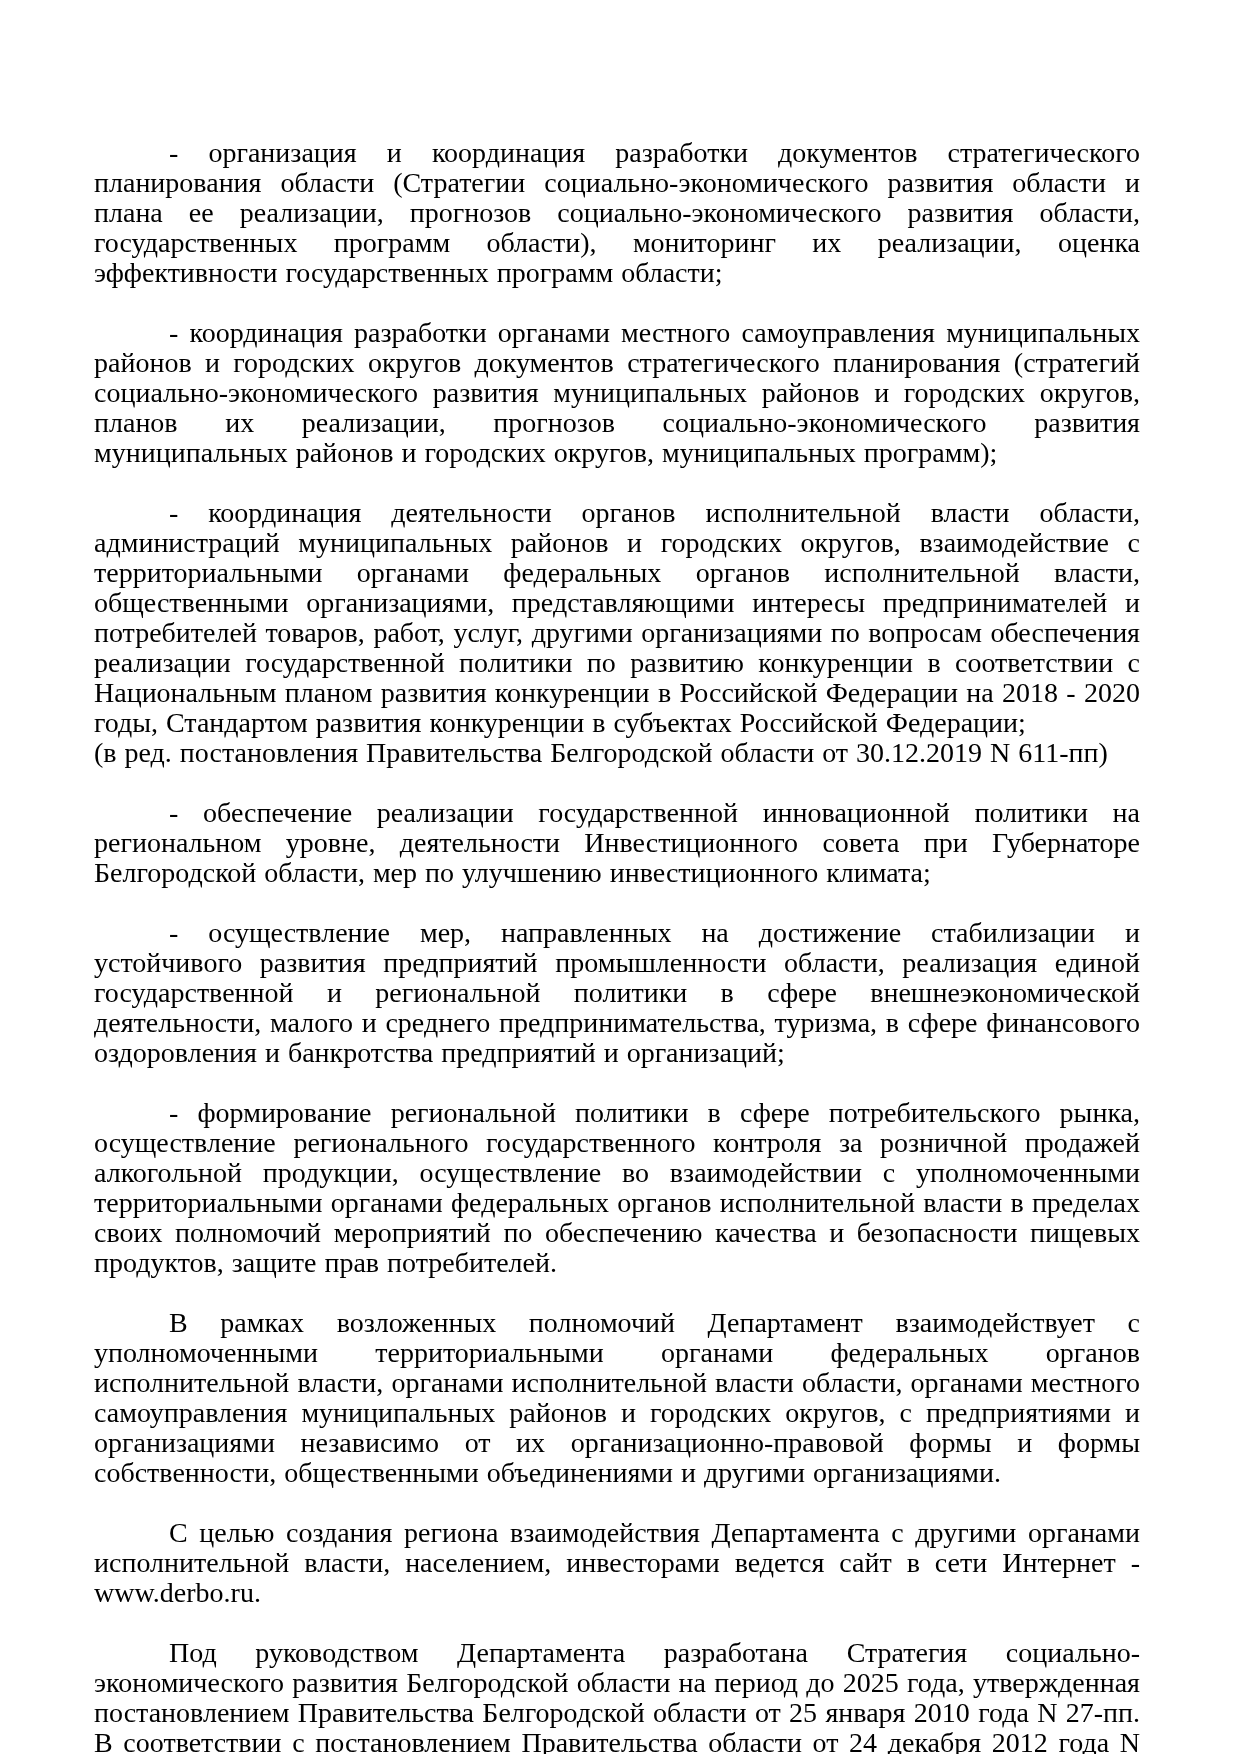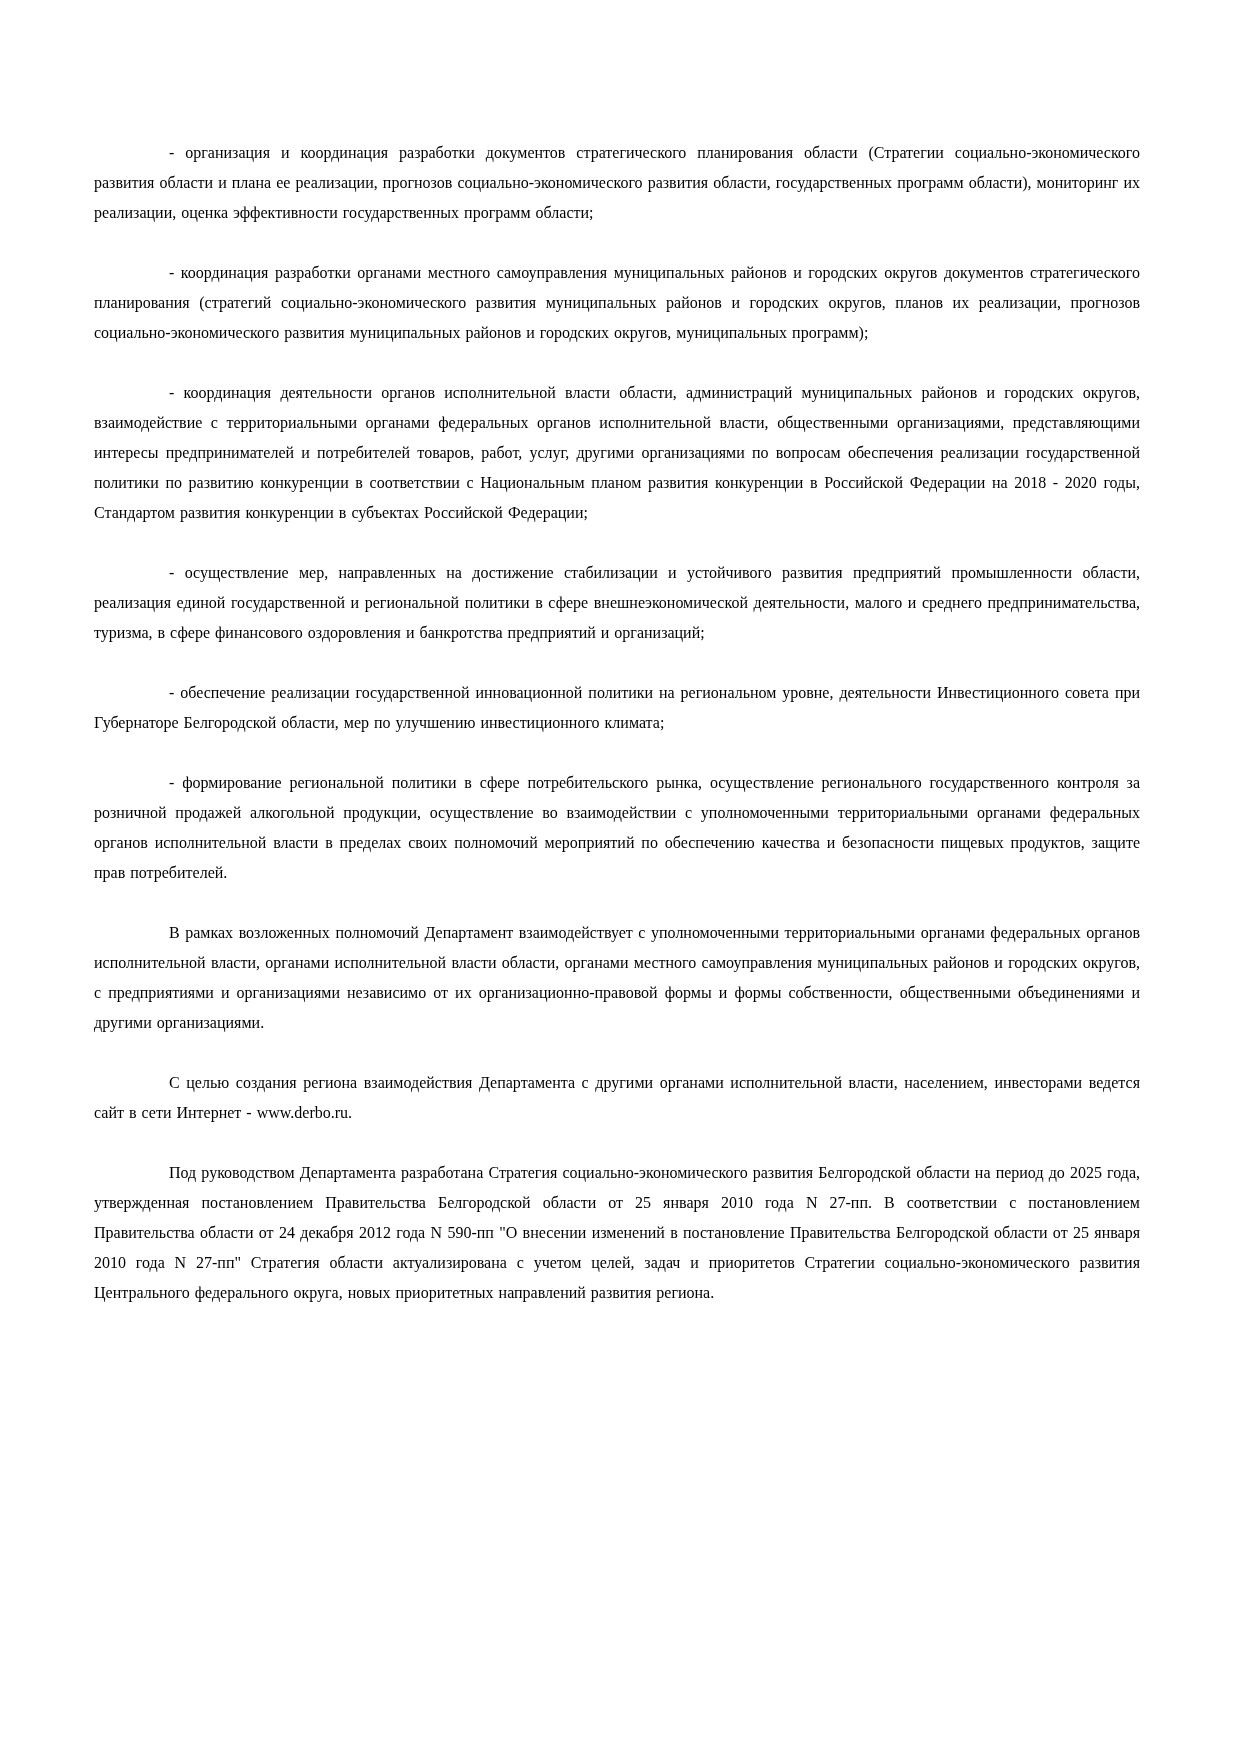--- a/index.html
+++ b/index.html
@@ -12,21 +12,21 @@
     width: 1240px;
     height: 1754px;
     background: #ffffff;
     overflow: hidden;
     font-family: "Liberation Serif", "DejaVu Serif", serif;
     color: #000000;
     box-sizing: border-box;
     padding: 138px 100px 0 94px;
   }
   .para {
-    font-size: 16px;
+    font-size: 28px;
     line-height: 30px;
     text-align: justify;
     text-indent: 75px;
     margin: 30px 0 0 0;
     word-spacing: 1px;
   }
   .para.first {
     margin-top: 0;
   }
   .para.attached {
@@ -38,24 +38,25 @@
 </head>
 <body>
 
 <div class="page">
   <p class="para first">- организация и координация разработки документов стратегического планирования области (Стратегии социально-экономического развития области и плана ее реализации, прогнозов социально-экономического развития области, государственных программ области), мониторинг их реализации, оценка эффективности государственных программ области;</p>
 
   <p class="para">- координация разработки органами местного самоуправления муниципальных районов и городских округов документов стратегического планирования (стратегий социально-экономического развития муниципальных районов и городских округов, планов их реализации, прогнозов социально-экономического развития муниципальных районов и городских округов, муниципальных программ);</p>
 
   <p class="para">- координация деятельности органов исполнительной власти области, администраций муниципальных районов и городских округов, взаимодействие с территориальными органами федеральных органов исполнительной власти, общественными организациями, представляющими интересы предпринимателей и потребителей товаров, работ, услуг, другими организациями по вопросам обеспечения реализации государственной политики по развитию конкуренции в соответствии с Национальным планом развития конкуренции в Российской Федерации на 2018 - 2020 годы, Стандартом развития конкуренции в субъектах Российской Федерации;</p>
 
+  <p class="para attached">(в ред. постановления Правительства Белгородской области от 30.12.2019 N 611-пп)</p>
+
+  <p class="para">- обеспечение реализации государственной инновационной политики на региональном уровне, деятельности Инвестиционного совета при Губернаторе Белгородской области, мер по улучшению инвестиционного климата;</p>
 
   <p class="para">- осуществление мер, направленных на достижение стабилизации и устойчивого развития предприятий промышленности области, реализация единой государственной и региональной политики в сфере внешнеэкономической деятельности, малого и среднего предпринимательства, туризма, в сфере финансового оздоровления и банкротства предприятий и организаций;</p>
-
-  <p class="para">- обеспечение реализации государственной инновационной политики на региональном уровне, деятельности Инвестиционного совета при Губернаторе Белгородской области, мер по улучшению инвестиционного климата;</p>
 
   <p class="para">- формирование региональной политики в сфере потребительского рынка, осуществление регионального государственного контроля за розничной продажей алкогольной продукции, осуществление во взаимодействии с уполномоченными территориальными органами федеральных органов исполнительной власти в пределах своих полномочий мероприятий по обеспечению качества и безопасности пищевых продуктов, защите прав потребителей.</p>
 
   <p class="para">В рамках возложенных полномочий Департамент взаимодействует с уполномоченными территориальными органами федеральных органов исполнительной власти, органами исполнительной власти области, органами местного самоуправления муниципальных районов и городских округов, с предприятиями и организациями независимо от их организационно-правовой формы и формы собственности, общественными объединениями и другими организациями.</p>
 
   <p class="para">С целью создания региона взаимодействия Департамента с другими органами исполнительной власти, населением, инвесторами ведется сайт в сети Интернет - www.derbo.ru.</p>
 
   <p class="para">Под руководством Департамента разработана Стратегия социально-экономического развития Белгородской области на период до 2025 года, утвержденная постановлением Правительства Белгородской области от 25 января 2010 года N 27-пп. В соответствии с постановлением Правительства области от 24 декабря 2012 года N 590-пп "О внесении изменений в постановление Правительства Белгородской области от 25 января 2010 года N 27-пп" Стратегия области актуализирована с учетом целей, задач и приоритетов Стратегии социально-экономического развития Центрального федерального округа, новых приоритетных направлений развития региона.</p>
 </div>
 

